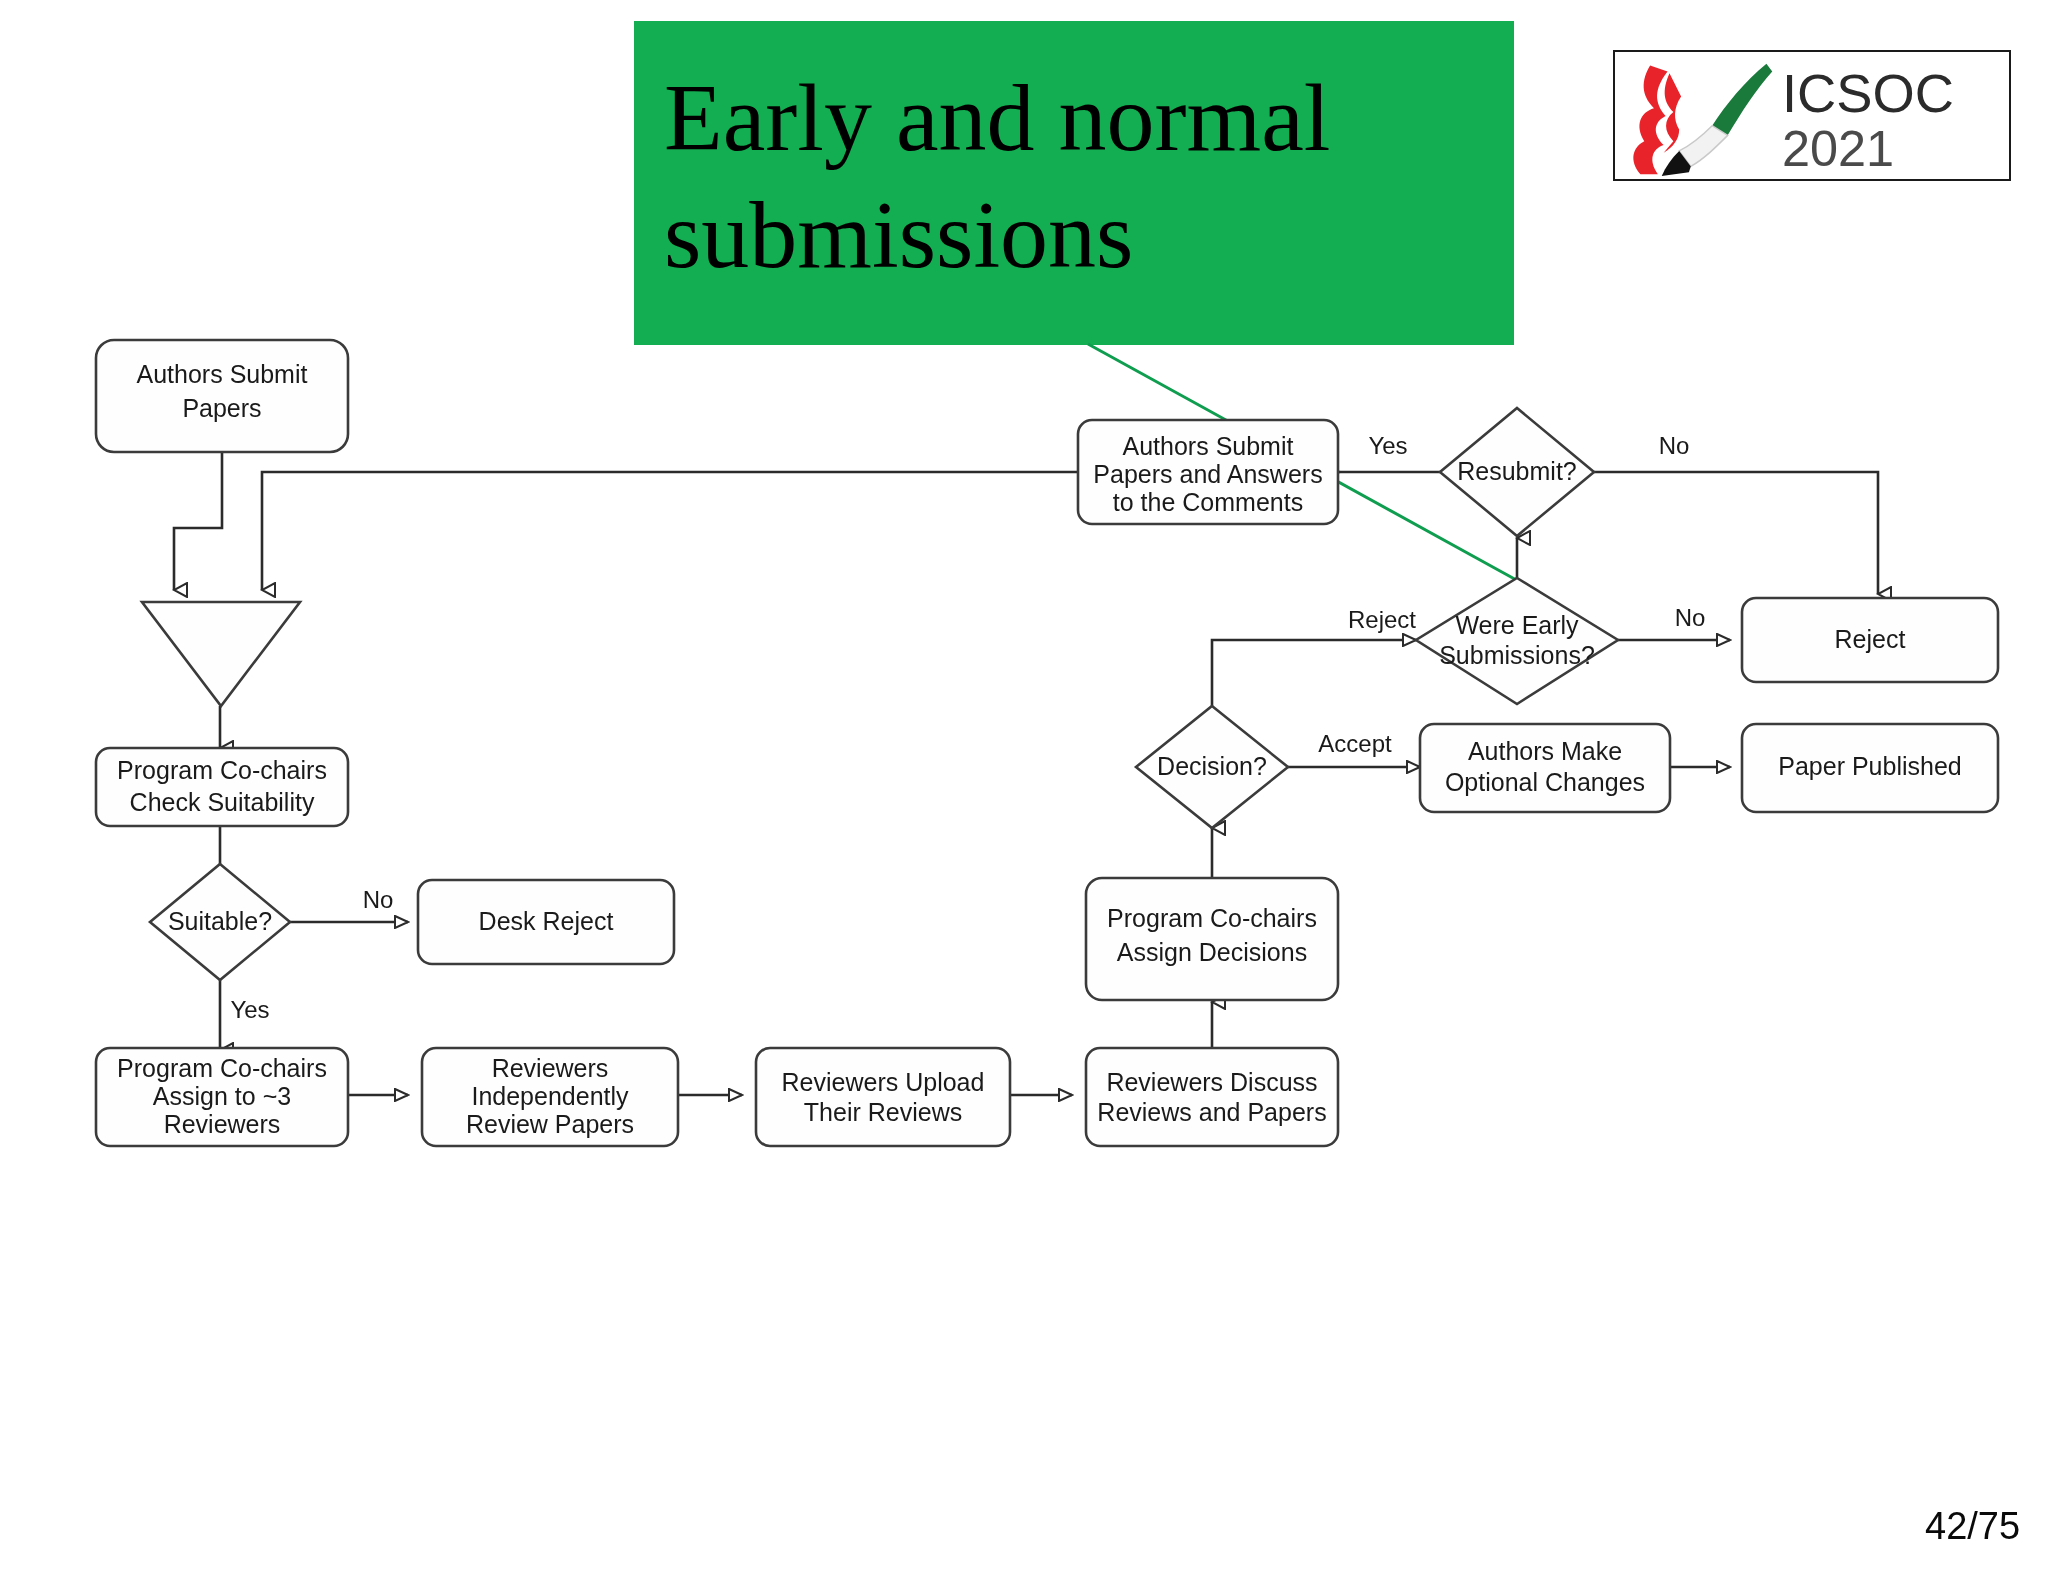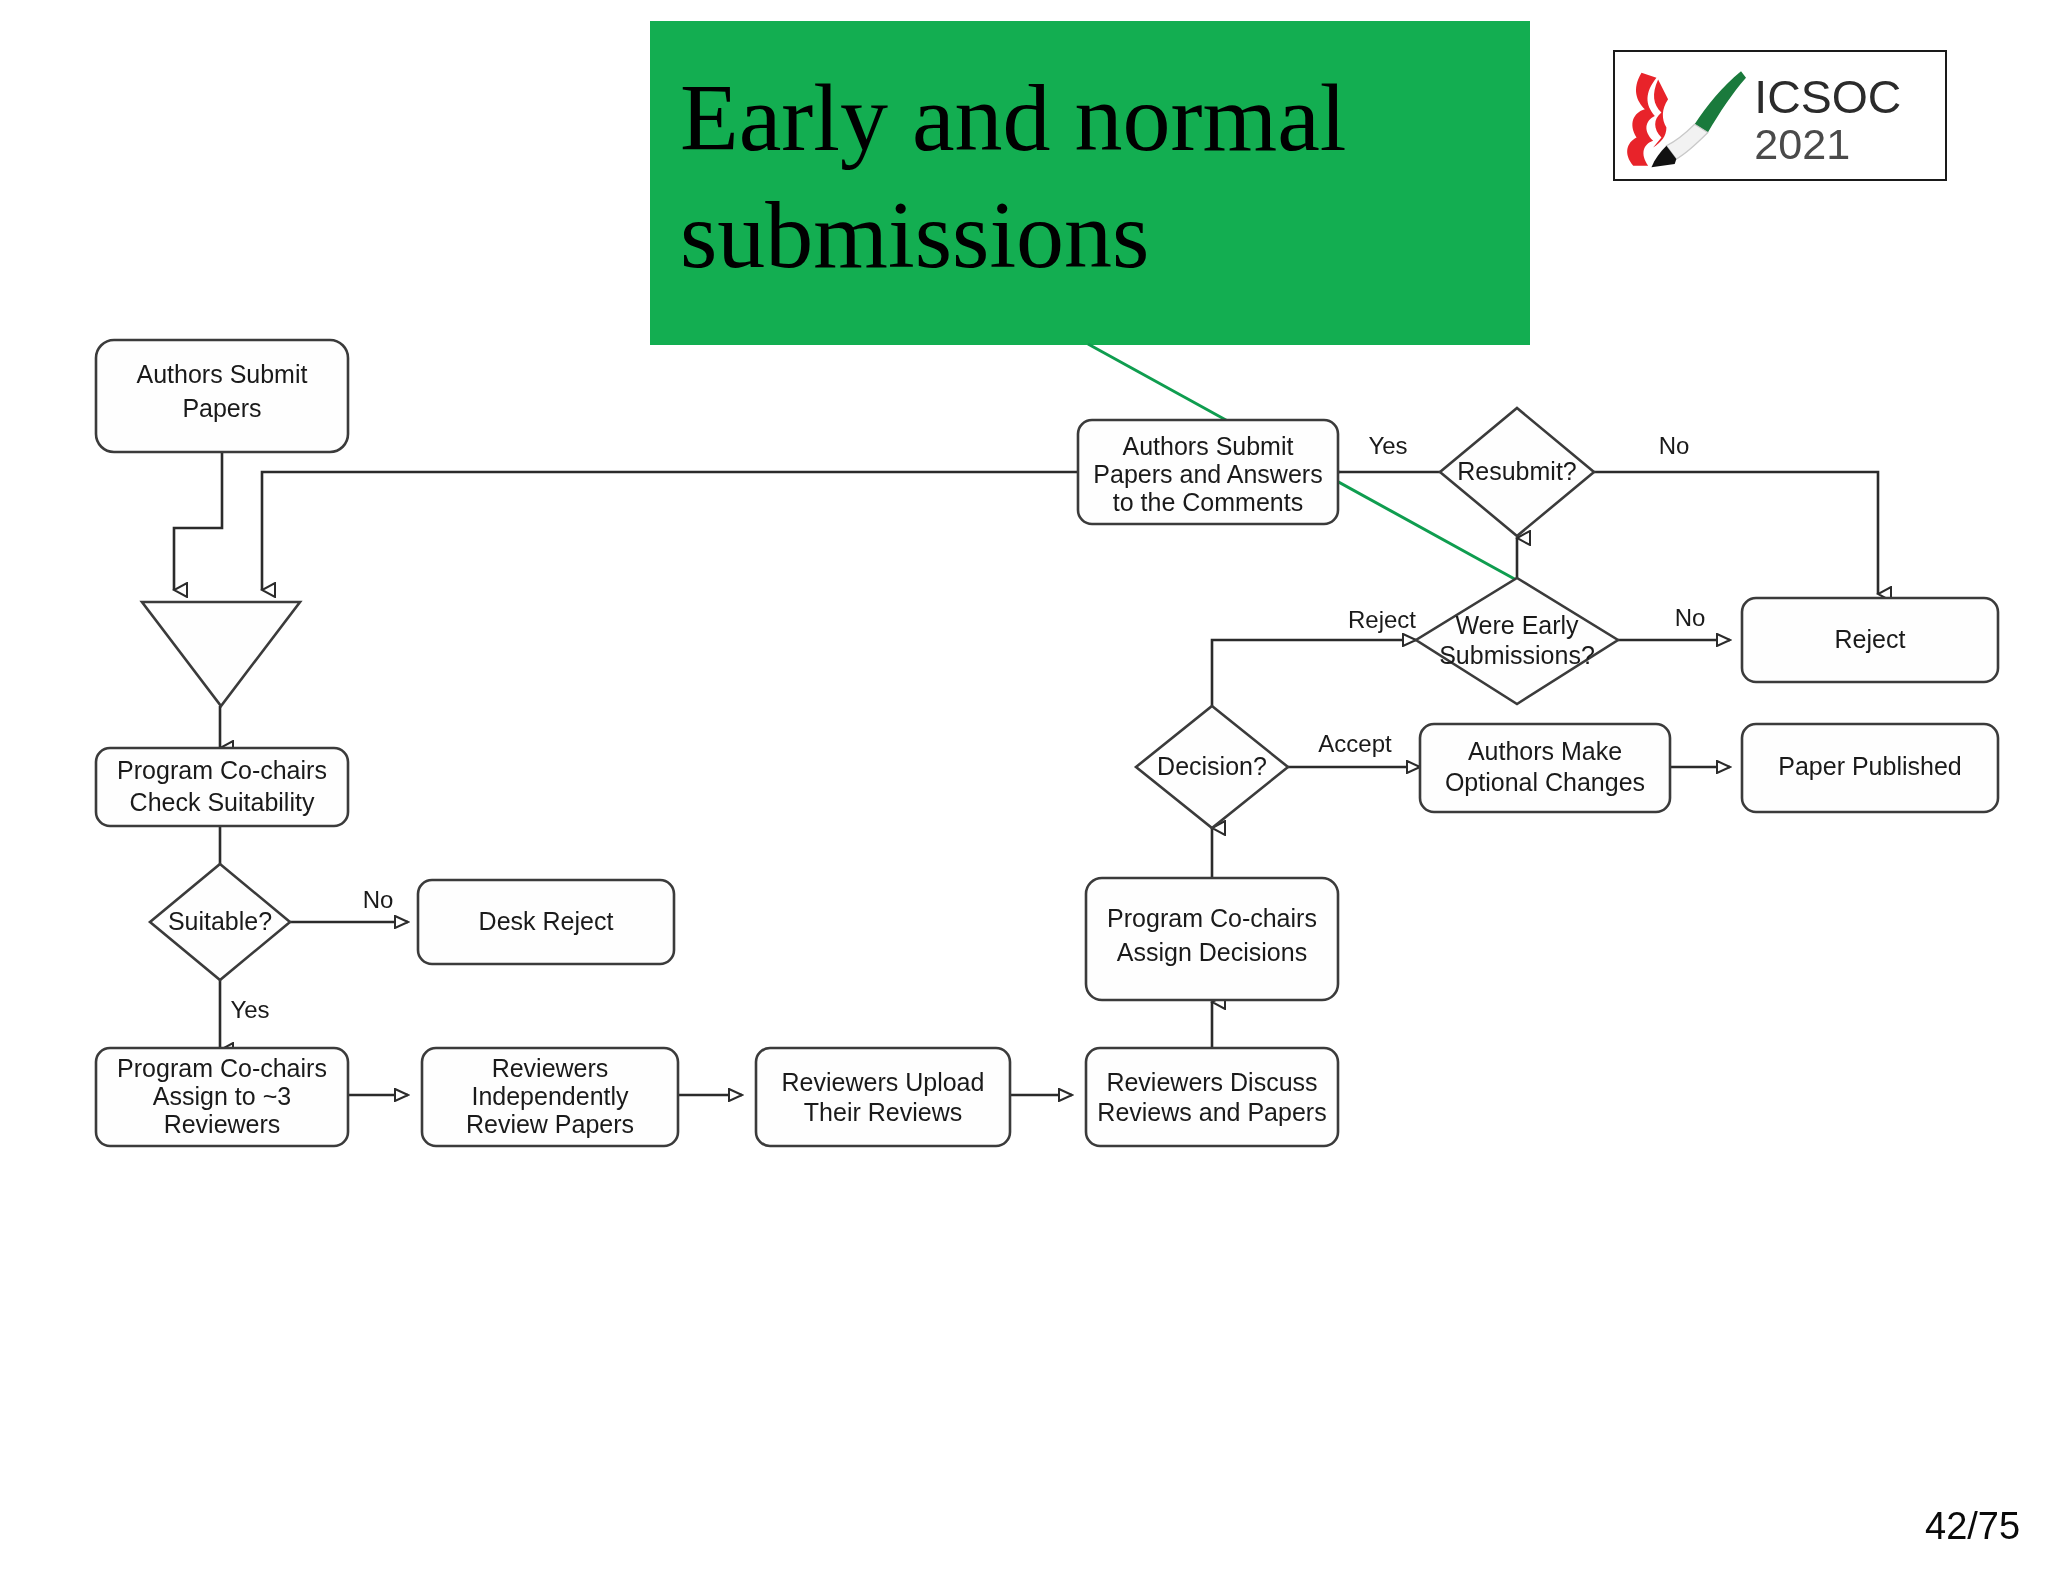--- a/index.html
+++ b/index.html
@@ -26,21 +26,21 @@
     font-family: "Liberation Serif", serif;
     font-size: 86px;
     line-height: 1.0;
     color: #1b3a66;
     white-space: nowrap;
   }
 
   
   #callout {
     position: absolute;
-    left: 650px;
+    left: 634px;
     top: 21px;
     width: 880px;
     height: 324px;
     background: #13ae51;
     box-sizing: border-box;
     padding: 38px 30px 0 30px;
   }
   #callout-text {
     font-family: "Liberation Serif", serif;
     font-size: 96px;
@@ -54,21 +54,21 @@
     width: 520px;
     height: 290px;
     pointer-events: none;
   }
 
   
   #logo-box {
     position: absolute;
     left: 1613px;
     top: 50px;
-    width: 334px;
+    width: 398px;
     height: 131px;
     border: 2px solid #1a1a1a;
     background: #ffffff;
     box-sizing: border-box;
   }
   #logo-svg { display: block; width: 100%; height: 100%; }
 
   
   #page-number {
     position: absolute;

